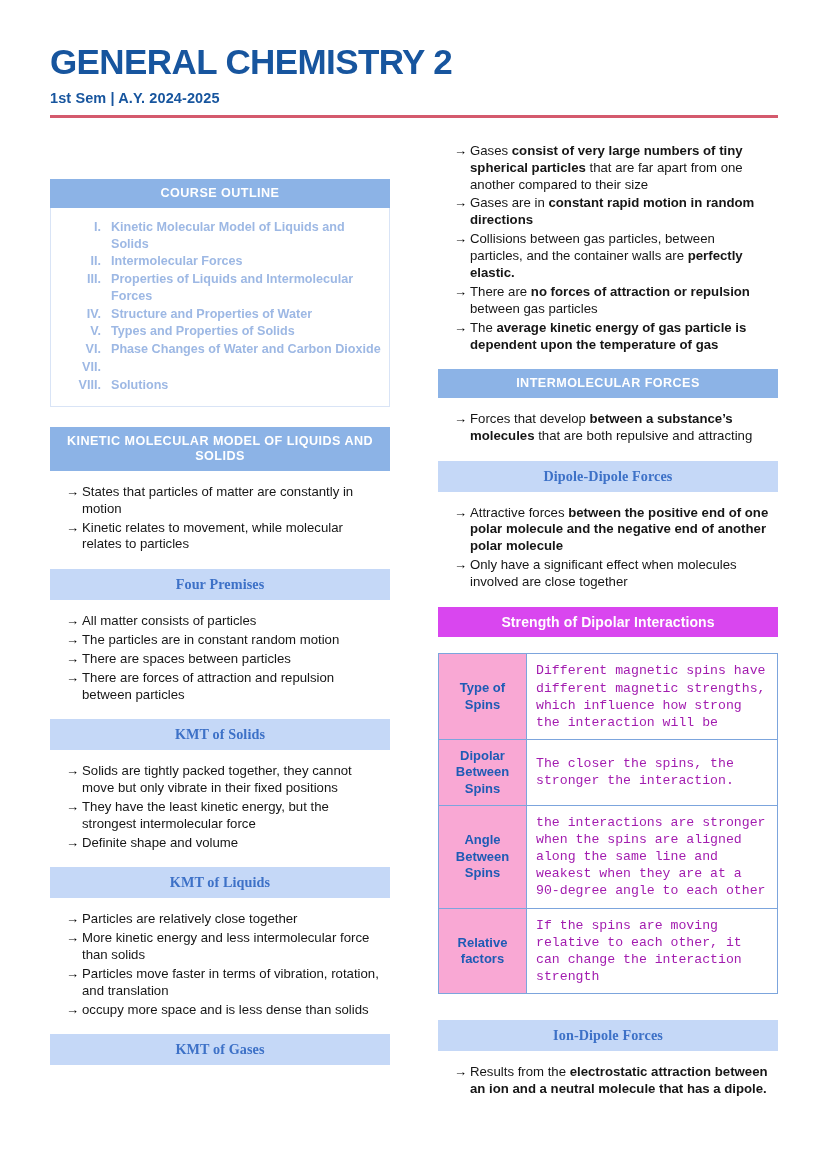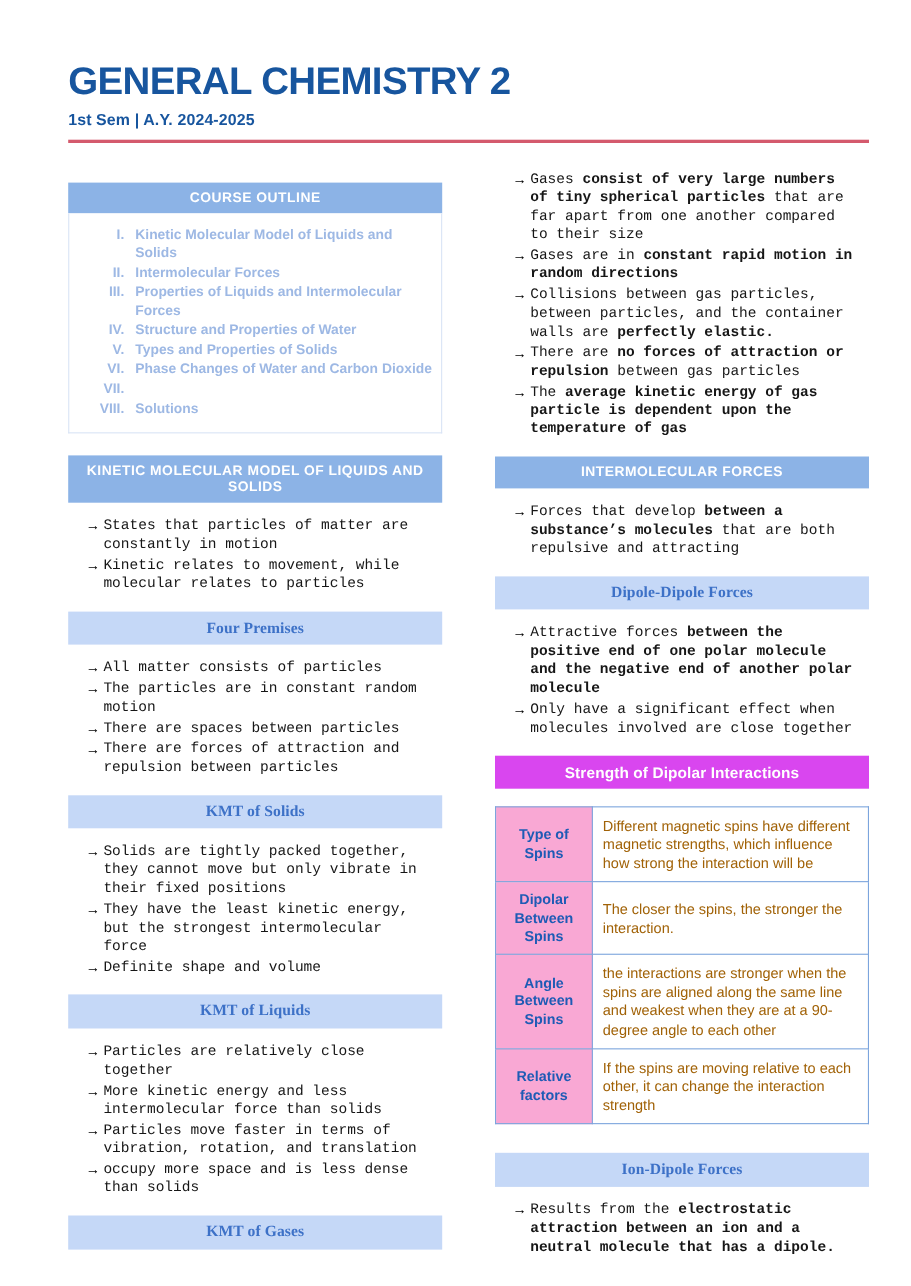--- a/index.html
+++ b/index.html
@@ -7,21 +7,21 @@
     width: 828px;
     height: 1169px;
     background: #ffffff;
     font-family: "Liberation Sans", sans-serif;
   }
   .page {
     position: relative;
     width: 828px;
     height: 1169px;
     background: #ffffff;
-    padding: 12px;
+    padding: 0;
     overflow: hidden;
   }
 
   
   .masthead {
     padding: 44px 48px 0 50px;
   }
   .doc-title {
     font-size: 35px;
     font-weight: bold;
@@ -116,21 +116,21 @@
   }
   .bullet-arrow {
     flex: 0 0 30px;
     width: 30px;
     padding-left: 14px;
     font-weight: bold;
     font-size: 13px;
     color: #000000;
     line-height: 1.28;
   }
-  .bullet-text { flex: 1; padding-right: 2px; font-family: Liberation Mono, monospace; }
+  .bullet-text { flex: 1; padding-right: 2px; }
   .bullet-text b { font-weight: bold; }
   .gap-md { height: 20px; }
   .gap-lg { height: 26px; }
 
   
   .spin-table {
     border-collapse: collapse;
     width: 100%;
     margin-top: 16px;
     table-layout: fixed;
@@ -144,24 +144,25 @@
     background: #f9a8d4;
     color: #1e5bb5;
     font-weight: bold;
     font-size: 13px;
     text-align: center;
     padding: 8px 4px;
     line-height: 1.25;
   }
   .spin-desc {
     background: #ffffff;
-    color: #a16207;
+    color: #a21caf;
     font-size: 13.2px;
     padding: 8px 9px;
     line-height: 1.3;
+    font-family: Liberation Mono, monospace;
   }
 </style>
 </head>
 <body>
 
 <div class="page">
 
   <div class="masthead">
     <div class="doc-title">GENERAL CHEMISTRY 2</div>
     <div class="doc-subtitle">1st Sem | A.Y. 2024-2025</div>

